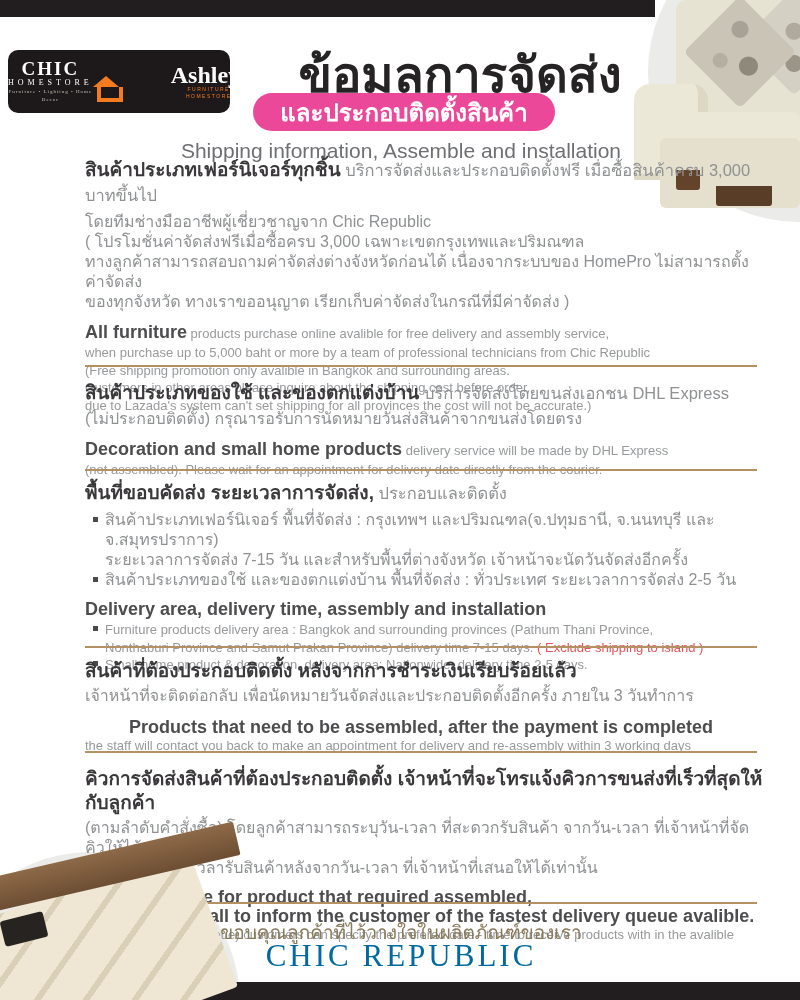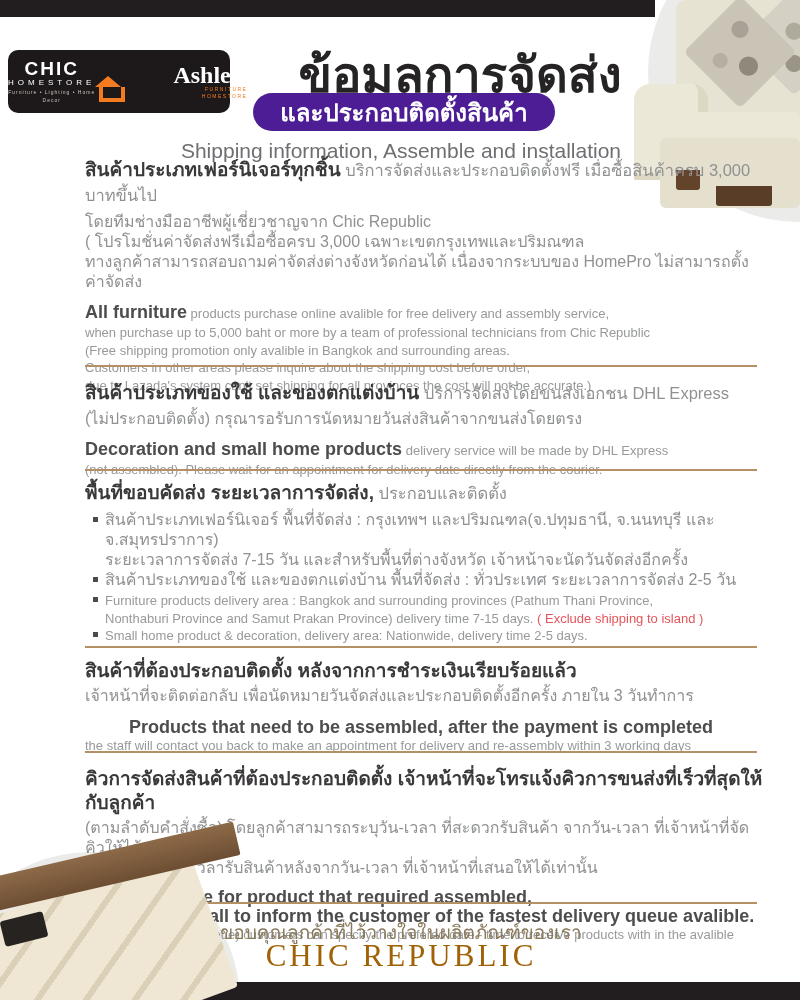--- a/index.html
+++ b/index.html
@@ -43,54 +43,54 @@
   .table-art { z-index: 4; }
   .table-top { left: -16px; top: 850px; width: 256px; height: 34px; transform: rotate(-13deg);
     background: linear-gradient(#8d6a48, #6d4e33); border-radius: 2px; }
   .table-body { left: -30px; top: 884px; width: 250px; height: 150px; transform: rotate(-20deg);
     background: repeating-linear-gradient(-35deg, #efe7d3 0 34px, #d9d0b7 34px 40px); border-radius: 4px; }
   .table-dark { left: 2px; top: 916px; width: 44px; height: 26px; transform: rotate(-14deg); background: #272320; border-radius: 3px; }
 
   
   .logo-box { left: 8px; top: 50px; width: 222px; height: 63px; background: #1d191a; border-radius: 10px;
     display: flex; align-items: center; justify-content: space-evenly; z-index: 6; }
-  .chic-logo { text-align: center; color: #ffffff; font-family: Liberation Sans, sans-serif; }
+  .chic-logo { text-align: center; color: #ffffff; font-family: Liberation Serif, serif; }
   .chic-logo .chic-name { font-size: 19px; font-weight: bold; letter-spacing: 2px; line-height: 18px; }
   .chic-logo .chic-sub { font-size: 8px; letter-spacing: 4px; line-height: 10px; }
   .chic-logo .chic-tag { font-size: 5px; letter-spacing: 1px; color: #c8c3ba; line-height: 8px; }
   .ashley-logo { display: flex; align-items: center; gap: 4px; }
   .ashley-house { width: 0; height: 0; border-left: 13px solid transparent; border-right: 13px solid transparent; border-bottom: 11px solid #f47b20; position: relative; }
   .ashley-house::after { content: ""; position: absolute; left: -9px; top: 11px; width: 18px; height: 11px;
     border: 4px solid #f47b20; border-top: none; }
-  .ashley-text { text-align: right; margin-left: 48px; }
+  .ashley-text { text-align: center; margin-left: 48px; }
   .ashley-name { color: #fff; font-family: "Liberation Serif", "DejaVu Serif", serif; font-weight: bold; font-size: 24px; line-height: 22px; }
   .ashley-sub { color: #f47b20; font-size: 5px; letter-spacing: 1.5px; line-height: 7px; padding-left: 2px; }
 
   .page-title { left: 240px; top: 36px; width: 440px; text-align: center; font-size: 49px; font-weight: bold; color: #262324; z-index: 6; white-space: nowrap; }
-  .title-badge { left: 253px; top: 93px; width: 302px; height: 38px; background: #4c1d95; border-radius: 19px;
+  .title-badge { left: 253px; top: 93px; width: 302px; height: 38px; background: #ec4899; border-radius: 19px;
     color: #ffffff; font-size: 24px; font-weight: bold; display: flex; align-items: center; justify-content: center; z-index: 6; white-space: nowrap; }
   .subtitle { left: 85px; top: 139px; width: 632px; text-align: center; font-size: 21px; color: #6e6f72; z-index: 6; }
 
   
   .content { z-index: 2; }
   .th-lead-bold { font-size: 19px; font-weight: bold; color: #3a383a; }
   .th-lead-rest { font-size: 16.5px; color: #8f9193; font-weight: normal; }
   .th-gray { font-size: 16px; color: #8f9193; line-height: 20px; }
   .en-bold { font-size: 18px; font-weight: bold; color: #4d4d4f; }
   .en-rest { font-size: 13px; color: #97999b; font-weight: normal; }
   .en-gray { font-size: 13px; color: #97999b; line-height: 17.5px; }
   .red-inline { color: #e4555a; }
   .divider { height: 2px; background: #b59062; width: 672px; left: 85px; z-index: 2; }
   .bullet-row { display: flex; }
   .bullet-sq { width: 5px; height: 5px; background: #4a4a4c; margin: 7px 7px 0 8px; flex: none; }
   .bullet-sq.en { margin-top: 5px; }
 
   
   .thanks { left: 85px; top: 917px; width: 632px; text-align: center; font-size: 19px; color: #8a7a5c; z-index: 2; }
-  .brand { left: 85px; top: 938px; width: 632px; text-align: center; font-size: 31px; letter-spacing: 3px; color: #a16207;
+  .brand { left: 85px; top: 938px; width: 632px; text-align: center; font-size: 31px; letter-spacing: 3px; color: #0369a1;
     font-family: "Liberation Serif", "DejaVu Serif", serif; z-index: 2; }
 </style>
 </head>
 <body>
 
 <div class="abs top-bar"></div>
 <div class="abs circle-tr"></div>
 <div class="abs circle-bl"></div>
 
 <div>
@@ -122,20 +122,21 @@
 <div class="abs title-badge">และประกอบติดตั้งสินค้า</div>
 <div class="abs subtitle">Shipping information, Assemble and installation</div>
 
 <div class="abs content" style="left:85px; top:158px; width:672px;">
   <div style="line-height:24px;">
     <span class="th-lead-bold">สินค้าประเภทเฟอร์นิเจอร์ทุกชิ้น</span><span class="th-lead-rest"> บริการจัดส่งและประกอบติดตั้งฟรี เมื่อซื้อสินค้าครบ 3,000 บาทขึ้นไป</span>
   </div>
   <div class="th-gray" style="margin-top:4px;">โดยทีมช่างมืออาชีพผู้เชี่ยวชาญจาก Chic Republic</div>
   <div class="th-gray">( โปรโมชั่นค่าจัดส่งฟรีเมื่อซื้อครบ 3,000 เฉพาะเขตกรุงเทพและปริมณฑล</div>
   <div class="th-gray">ทางลูกค้าสามารถสอบถามค่าจัดส่งต่างจังหวัดก่อนได้ เนื่องจากระบบของ HomePro ไม่สามารถตั้งค่าจัดส่ง</div>
+  <div class="th-gray">ของทุกจังหวัด ทางเราขออนุญาต เรียกเก็บค่าจัดส่งในกรณีที่มีค่าจัดส่ง )</div>
   <div style="line-height:20px; margin-top:10px;">
     <span class="en-bold">All furniture</span><span class="en-rest"> products purchase online avalible for free delivery and assembly service,</span>
   </div>
   <div class="en-gray">when purchase up to 5,000 baht or more by a team of professional technicians from Chic Republic</div>
   <div class="en-gray">(Free shipping promotion only avalible in Bangkok and surrounding areas.</div>
   <div class="en-gray">Customers in other areas please inquire about the shipping cost before order,</div>
   <div class="en-gray">due to Lazada's system can't set shipping for all provinces the cost will not be accurate.)</div>
 </div>
 <div class="abs divider" style="top:365px;"></div>
 
@@ -159,20 +160,21 @@
     <span class="bullet-sq"></span>
     <div class="th-gray">
       <div>สินค้าประเภทเฟอร์นิเจอร์ พื้นที่จัดส่ง : กรุงเทพฯ และปริมณฑล(จ.ปทุมธานี, จ.นนทบุรี และ จ.สมุทรปราการ)</div>
       <div>ระยะเวลาการจัดส่ง 7-15 วัน และสำหรับพื้นที่ต่างจังหวัด เจ้าหน้าจะนัดวันจัดส่งอีกครั้ง</div>
     </div>
   </div>
   <div class="bullet-row">
     <span class="bullet-sq"></span>
     <div class="th-gray">สินค้าประเภทของใช้ และของตกแต่งบ้าน พื้นที่จัดส่ง : ทั่วประเทศ ระยะเวลาการจัดส่ง 2-5 วัน</div>
   </div>
+  <div class="en-bold" style="line-height:20px; margin-top:9px;">Delivery area, delivery time, assembly and installation</div>
   <div class="bullet-row" style="margin-top:2px;">
     <span class="bullet-sq en"></span>
     <div class="en-gray">
       <div>Furniture products delivery area : Bangkok and surrounding provinces (Pathum Thani Province,</div>
       <div><span>Nonthaburi Province and Samut Prakan Province) delivery time 7-15 days. </span><span class="red-inline">( Exclude shipping to island )</span></div>
     </div>
   </div>
   <div class="bullet-row">
     <span class="bullet-sq en"></span>
     <div class="en-gray">Small home product &amp; decoration, delivery area: Nationwide, delivery time 2-5 days.</div>

